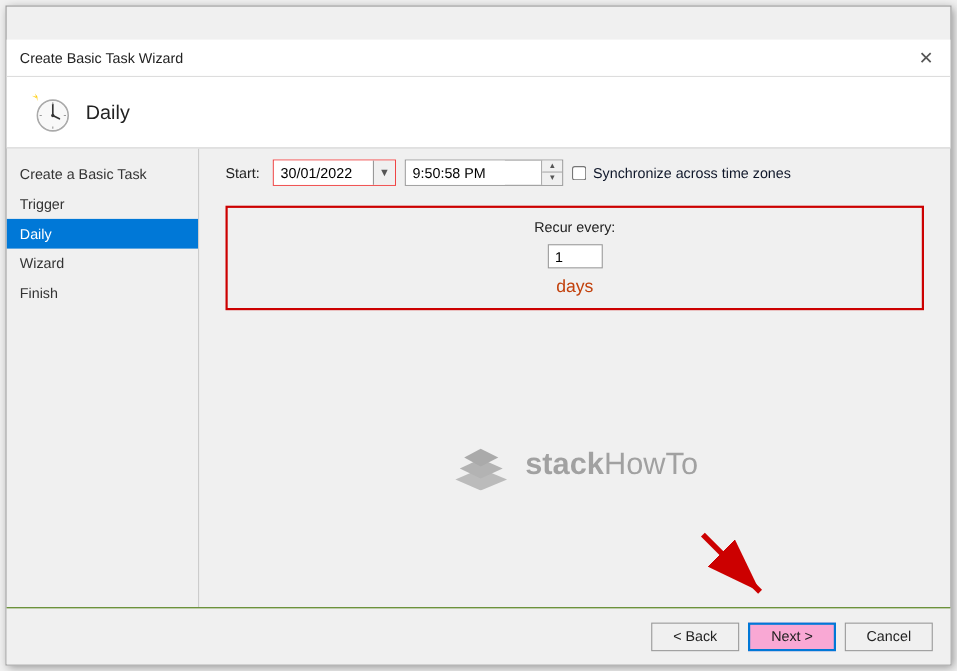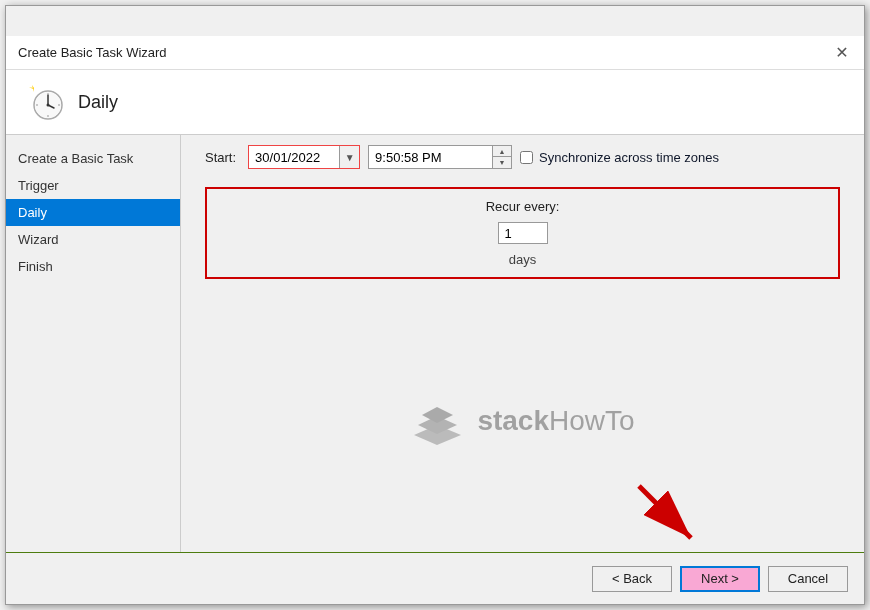--- a/index.html
+++ b/index.html
@@ -232,22 +232,22 @@
     .recur-input {
       width: 50px;
       height: 22px;
       border: 1px solid #999;
       padding: 2px 6px;
       font-size: 13px;
       outline: none;
     }
 
     .recur-days {
-      font-size: 13px;
-      color: #404040;
+      font-size: 16px;
+      color: #c2410c;
     }
 
     .watermark-area {
       flex: 1;
       display: flex;
       align-items: center;
       justify-content: center;
       opacity: 0.5;
     }
 

